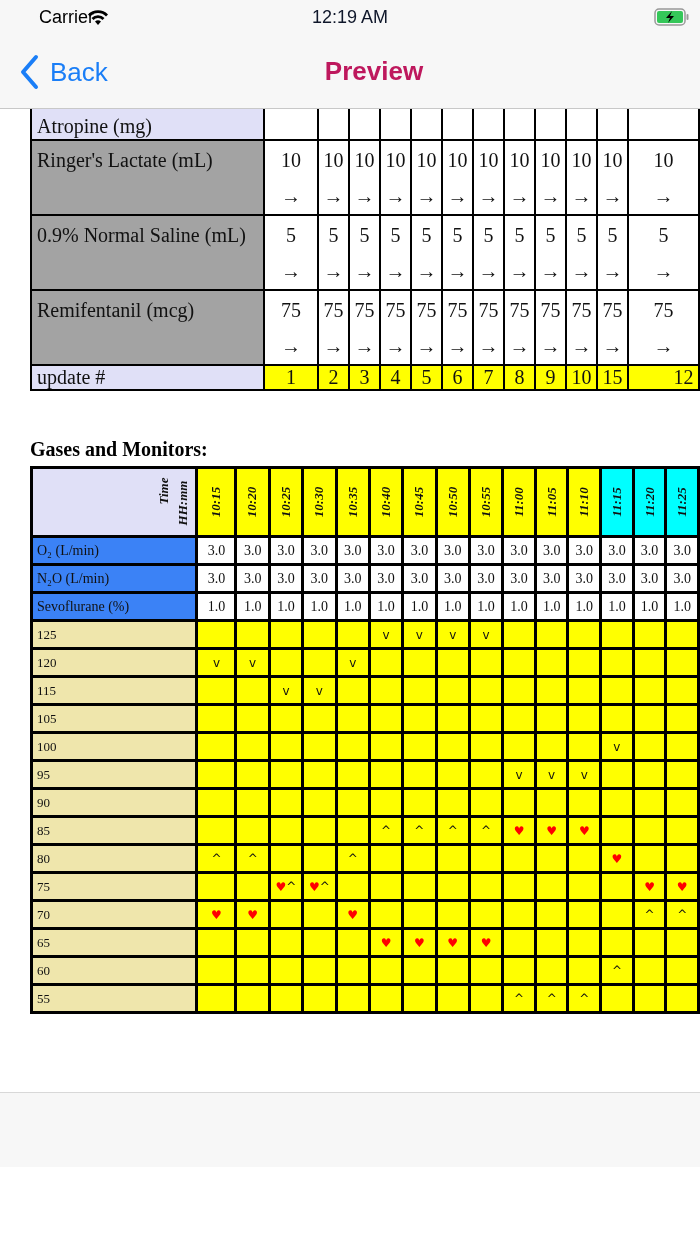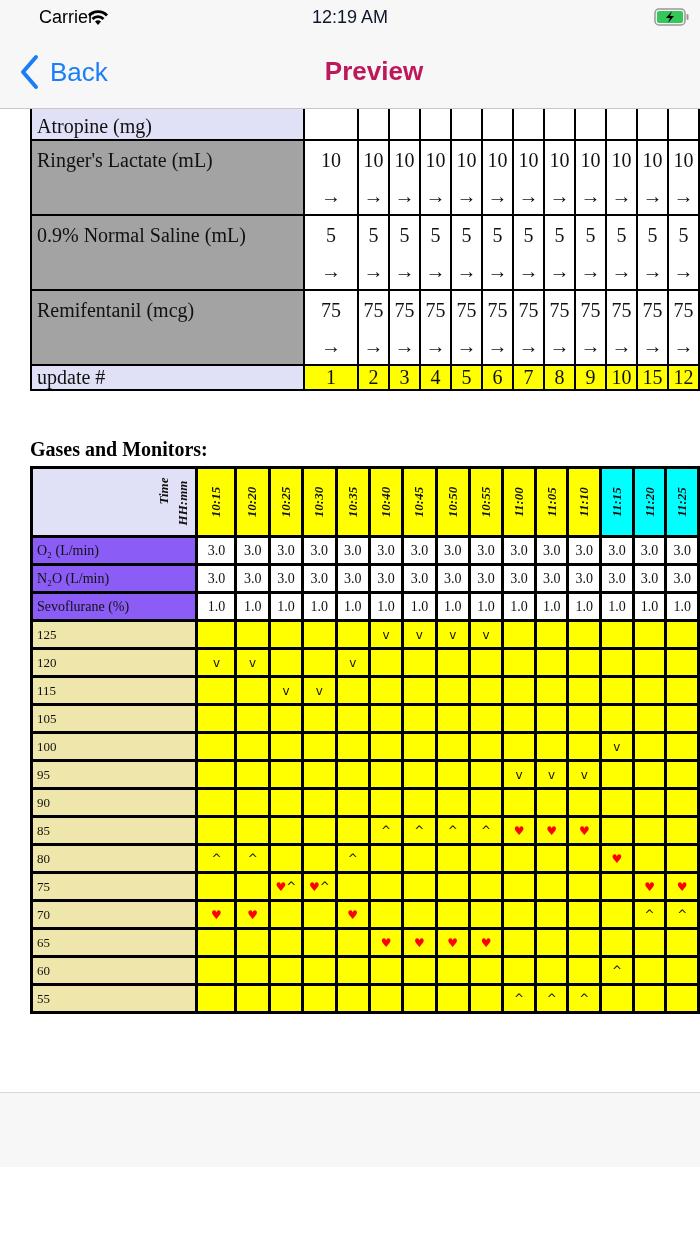--- a/index.html
+++ b/index.html
@@ -17,21 +17,21 @@
   .drug-table { position:absolute; left:30px; top:-4px; border-collapse:collapse; }
   .drug-table td { border:2px solid #000; padding:0; font-size:20px; color:#111; }
   .drug-table td.lbl { width:284px; padding-left:5px; vertical-align:top; padding-top:8px; }
   .lbl-lav { background:#e0e0f7; }
   .lbl-tan { background:#a3a3a3; }
   .drug-table td.val { text-align:center; background:#fff; line-height:36px; }
   .drug-table td.upd { background:#ffff00; text-align:center; }
   .section-title { position:absolute; left:30px; top:329px; font-size:20px; font-weight:bold; color:#000; }
   .gas-table { position:absolute; left:30px; top:357px; border-collapse:collapse; table-layout:fixed; }
   .gas-table td { border:3px solid #000; padding:0; height:25px; font-size:14px; color:#111; }
-  .gas-table td.glbl { width:188px; padding-left:4px; background:#8b5cf6; }
+  .gas-table td.glbl { width:188px; padding-left:4px; background:#3b82f6; }
   .gas-table td.mlbl { background:#efe6ac; padding-left:4px; font-size:13px; }
   .gas-table td.gval { background:#fff; text-align:center; }
   .gas-table td.hdr { height:66px; background:#ffff00; text-align:center; vertical-align:middle; }
   .gas-table td.hdr.cyan { background:#00ffff; }
   .gas-table td.hdr span { display:inline-block; transform:rotate(-90deg); font-weight:bold; font-style:italic; font-size:13px; white-space:nowrap; }
   .gas-table td.corner { height:66px; background:#e0e0f7; position:relative; }
   .corner .c1, .corner .c2 { position:absolute; transform:rotate(-90deg); font-weight:bold; font-style:italic; font-size:13px; white-space:nowrap; }
   .corner .c1 { left:118px; top:14px; }
   .corner .c2 { left:128px; top:26px; }
   .gas-table td.mon { background:#ffff00; text-align:center; font-size:12px; font-family:"DejaVu Sans", sans-serif; height:25px; }
@@ -245,21 +245,21 @@
           <td class="upd" style="min-width: 29px; max-width: 29px;">2</td>
           <td class="upd" style="min-width: 29px; max-width: 29px;">3</td>
           <td class="upd" style="min-width: 29px; max-width: 29px;">4</td>
           <td class="upd" style="min-width: 29px; max-width: 29px;">5</td>
           <td class="upd" style="min-width: 29px; max-width: 29px;">6</td>
           <td class="upd" style="min-width: 29px; max-width: 29px;">7</td>
           <td class="upd" style="min-width: 29px; max-width: 29px;">8</td>
           <td class="upd" style="min-width: 29px; max-width: 29px;">9</td>
           <td class="upd" style="min-width: 29px; max-width: 29px;">10</td>
           <td class="upd" style="min-width: 29px; max-width: 29px;">15</td>
-          <td class="upd" style="min-width: 29px; max-width: 29px;">12</td>
+          <td class="upd" style="min-width: 29px; max-width: 29px; padding-left: 40px;">12</td>
         </tr>
       </tbody>
   </table>
 
   <div class="section-title">Gases and Monitors:</div>
 
   <table class="gas-table">
     <tbody id="gas-body">
         <tr>
           <td class="corner">

